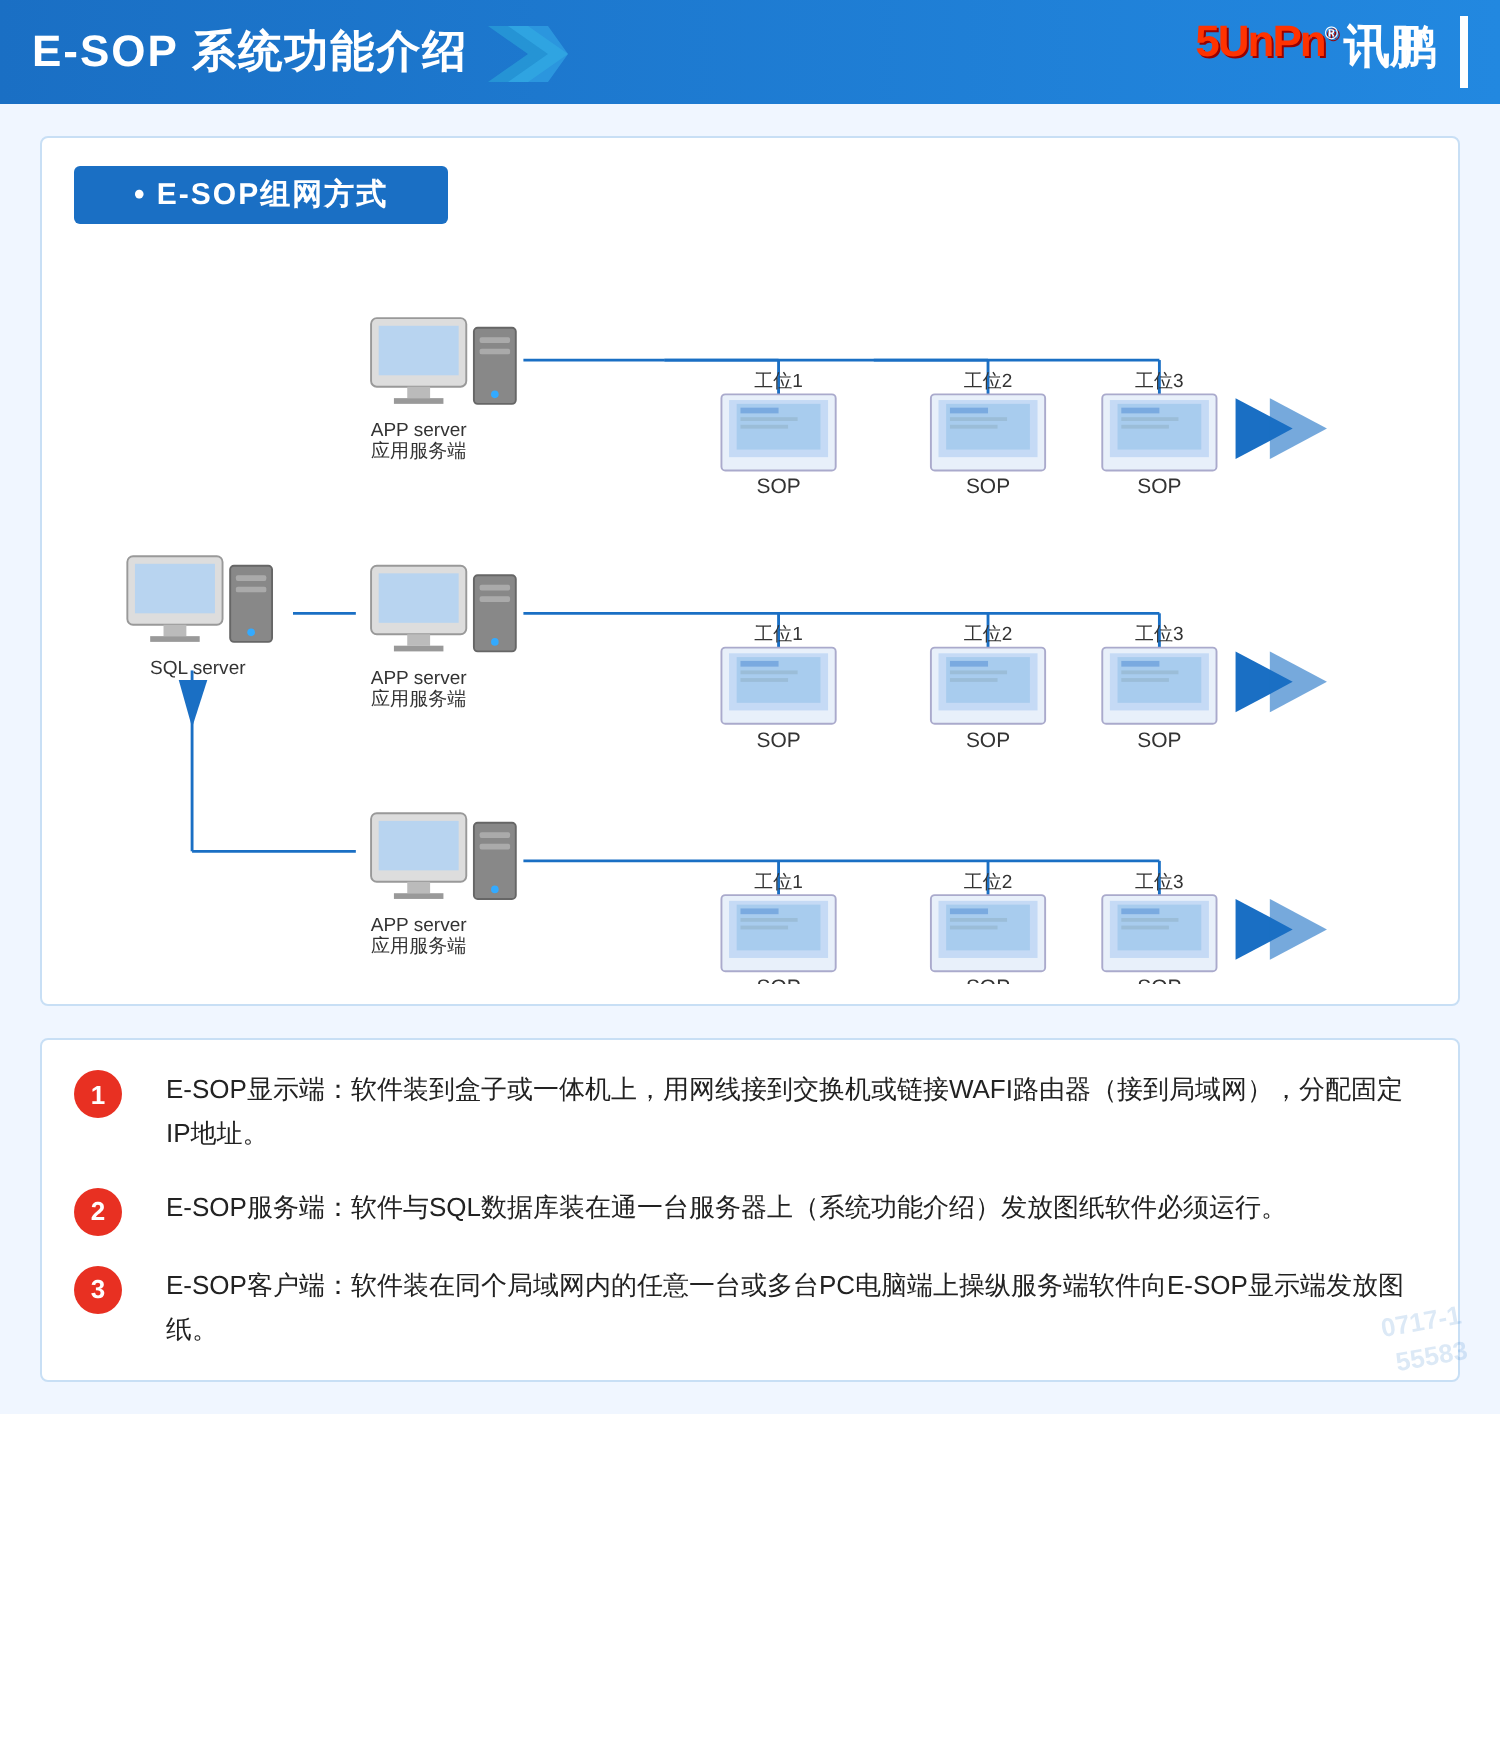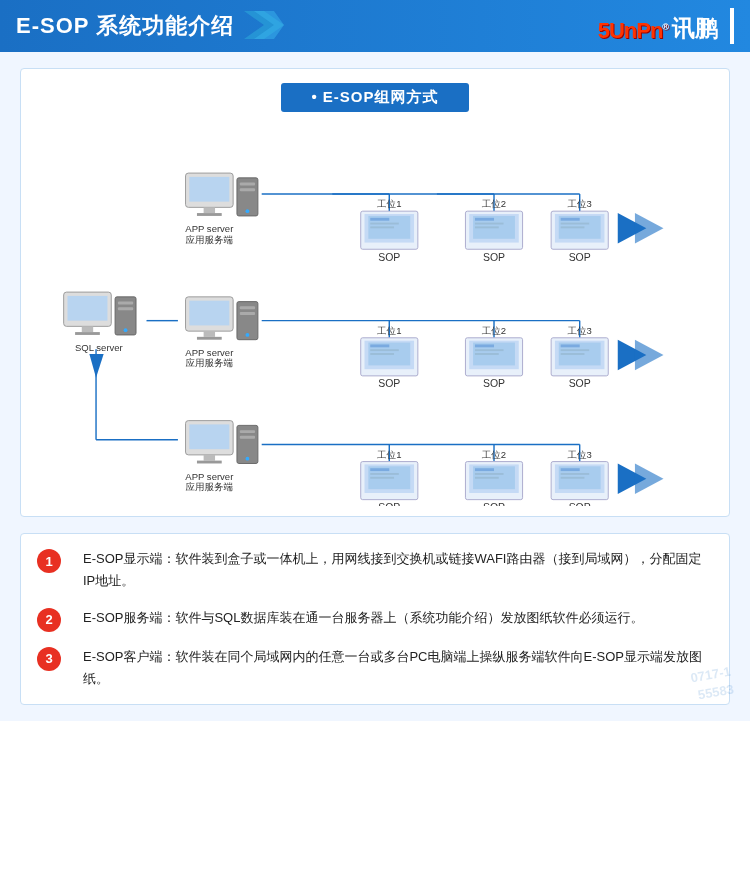--- a/index.html
+++ b/index.html
@@ -17,36 +17,36 @@
       width: 100%;
       height: 52px;
       background: linear-gradient(to right, #1a6fc4, #2288e0);
       display: flex;
       align-items: center;
       justify-content: space-between;
       padding: 0 16px;
     }
     .header-left {
       display: flex;
-      align-items: flex-start;
+      align-items: flex-end;
       gap: 10px;
     }
     .header-title {
       color: #fff;
       font-size: 22px;
       font-weight: bold;
       letter-spacing: 1px;
     }
     .header-arrow {
       width: 40px;
       height: 28px;
     }
     .header-logo {
       display: flex;
-      align-items: flex-end;
+      align-items: flex-start;
       gap: 4px;
     }
     .logo-sunpn {
       color: #ff3300;
       font-size: 22px;
       font-weight: 900;
       font-family: Arial, sans-serif;
       letter-spacing: -1px;
       text-shadow: 1px 1px 0 #990000;
     }
@@ -73,22 +73,22 @@
     
     .network-box {
       background: #fff;
       border: 1px solid #c8dff5;
       border-radius: 4px;
       padding: 14px 16px 10px 16px;
       margin-bottom: 16px;
     }
 
     .network-title-bar {
-      text-align: center;
-      margin-bottom: 23px;
+      text-align: left;
+      margin-bottom: 9px;
     }
     .network-title-text {
       display: inline-block;
       background: #1a6fc4;
       color: #fff;
       font-size: 15px;
       font-weight: bold;
       padding: 5px 30px;
       border-radius: 3px;
       letter-spacing: 1px;

